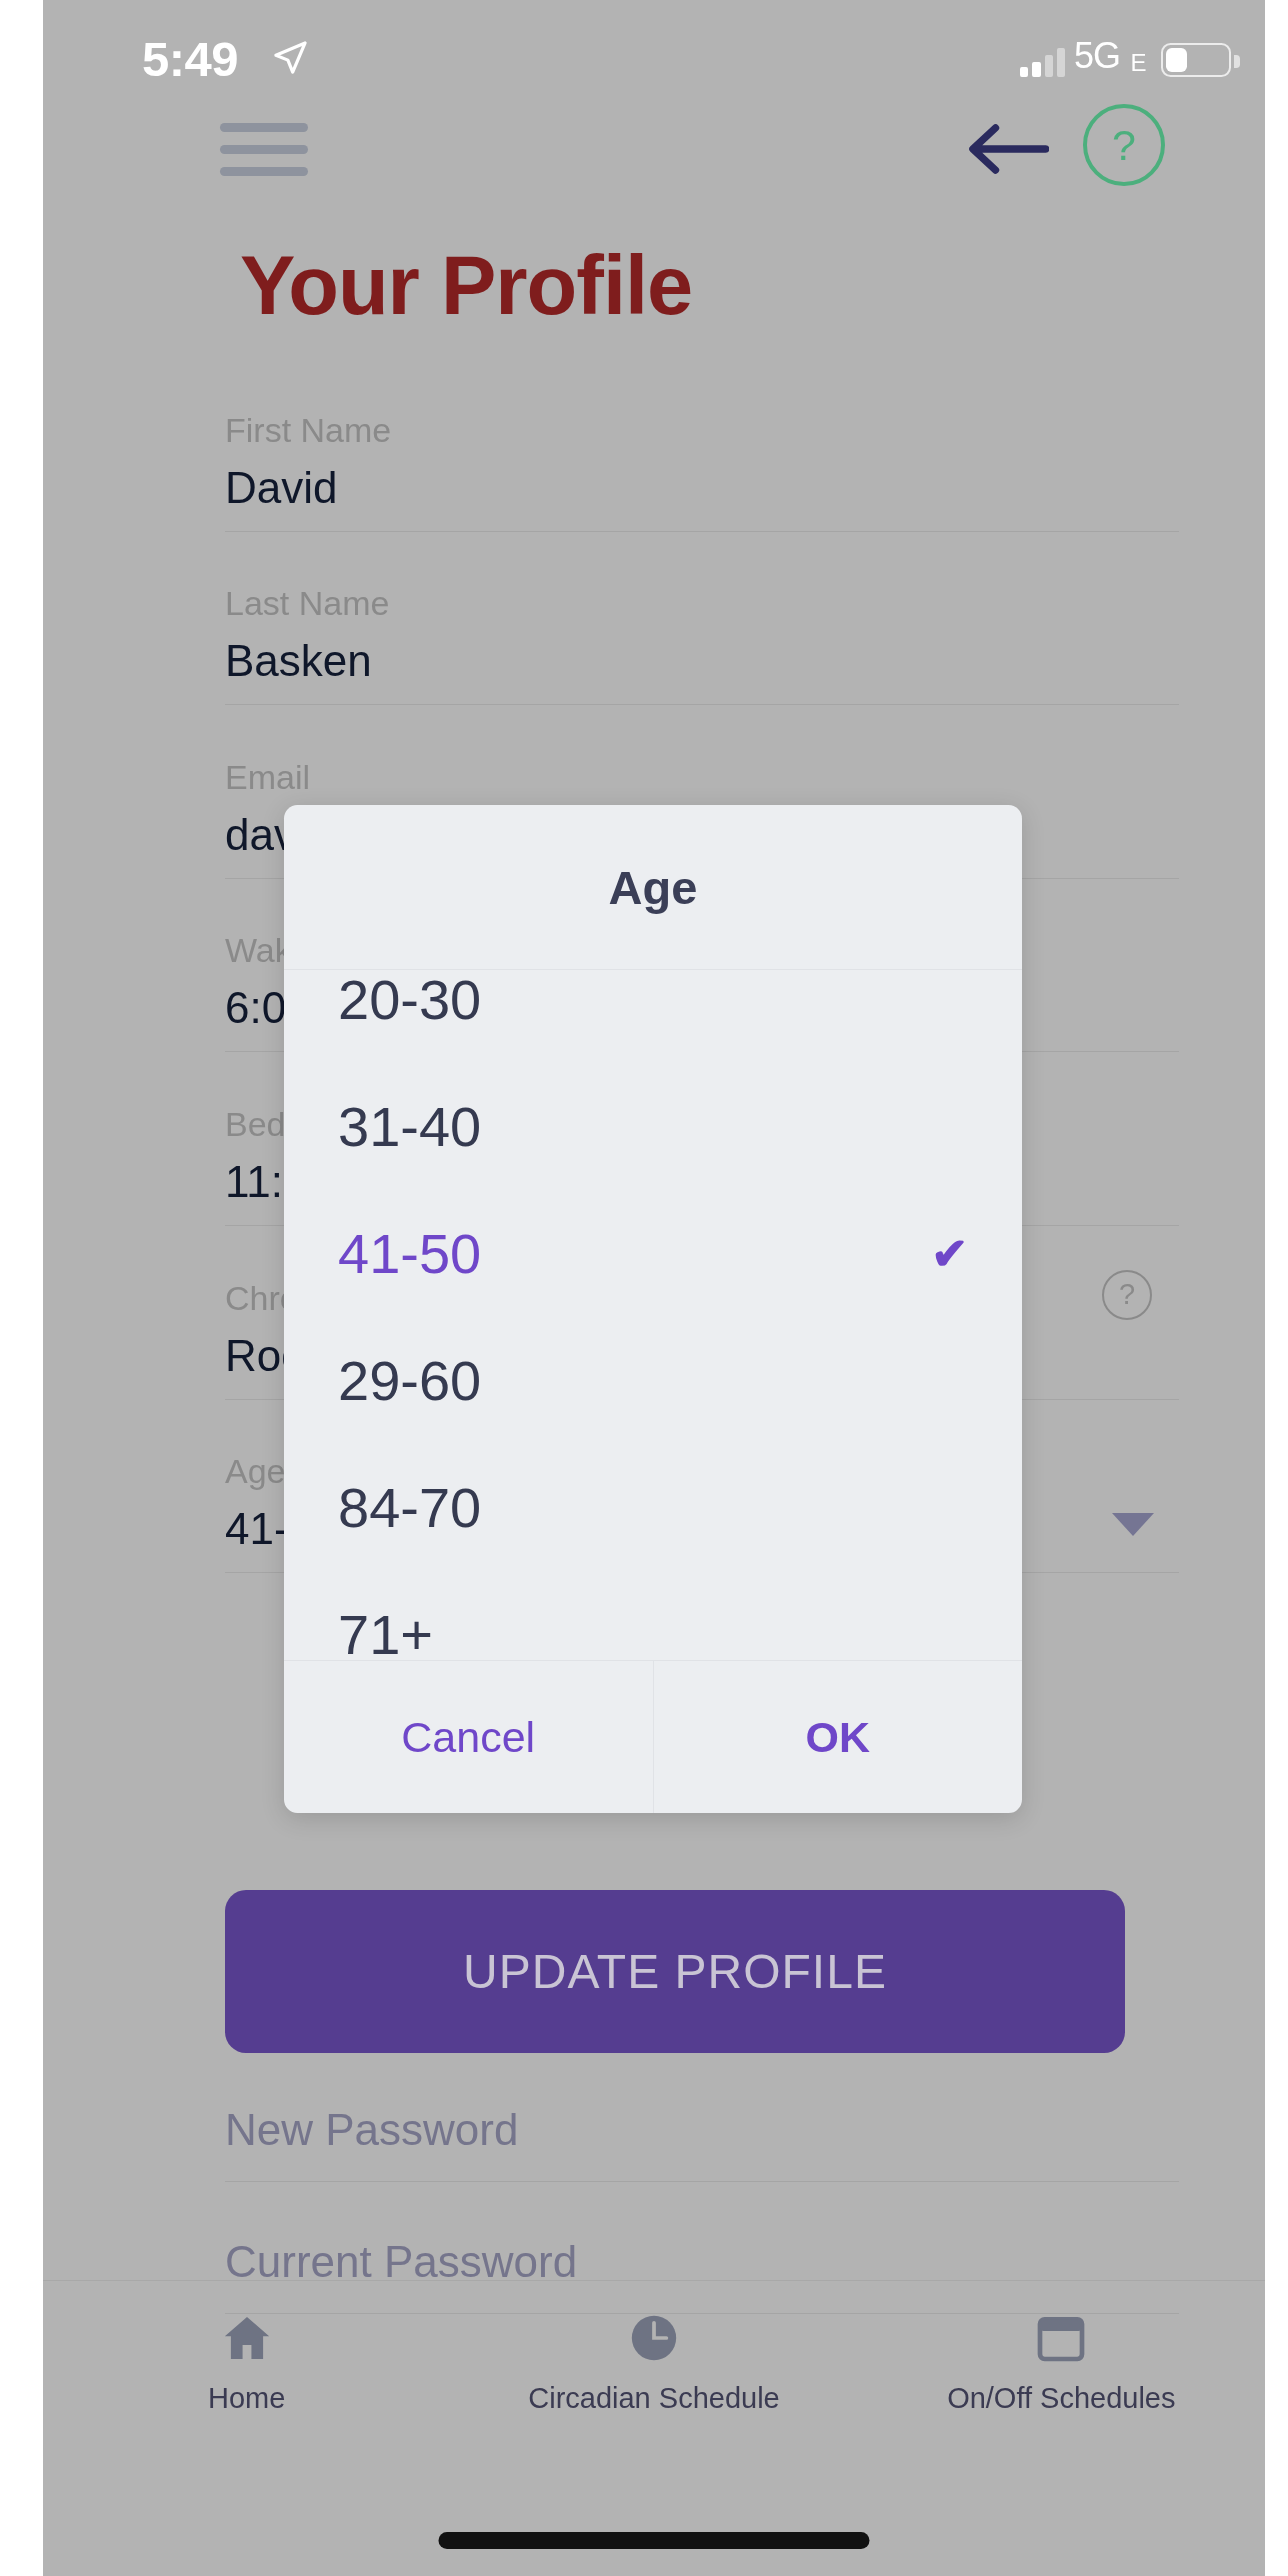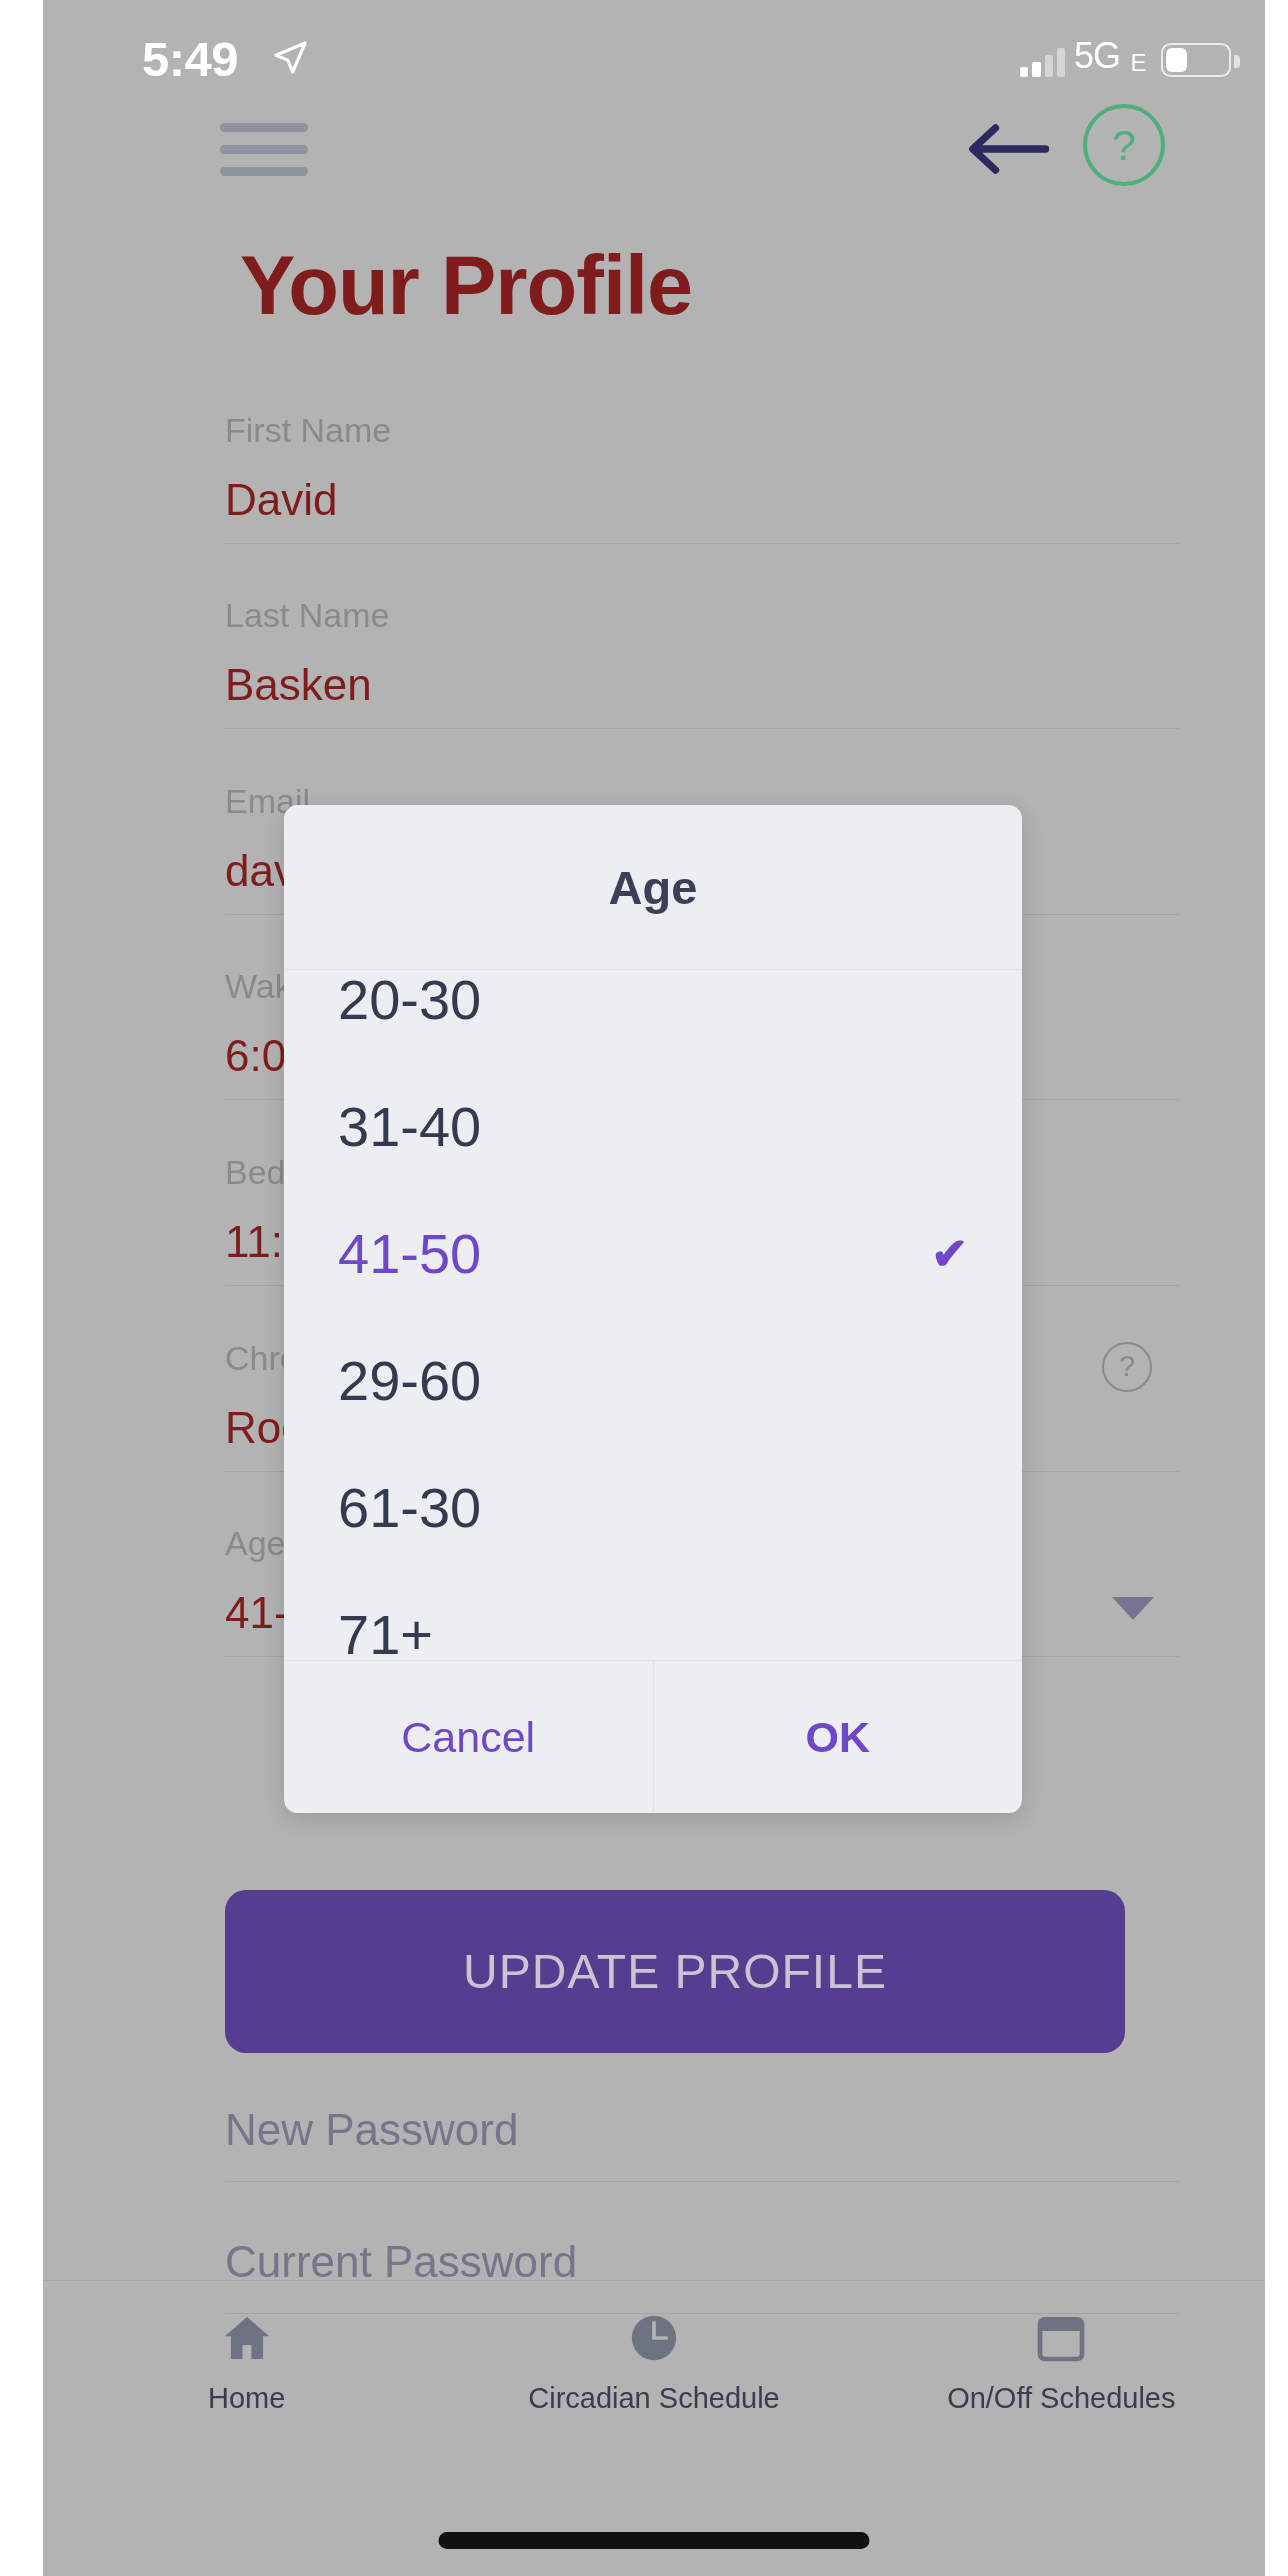--- a/index.html
+++ b/index.html
@@ -69,21 +69,21 @@
 
   #page-title {
     position:absolute; left:161px; top:238px;
     font-size:83px; font-weight:bold; color:#7f1d1d; letter-spacing:-1px;margin-left:36px;
   }
 
   
   #form { position:absolute; left:182px; top:403px; width:954px; }
   .field { position:relative; border-bottom:1.9px solid #a5a5a5; padding-bottom:21px; margin-bottom:0; }
   .field-label { font-size:34px; color:#8a8a8a; line-height:1; padding-top:9.6px; }
-  .field-value { font-size:44px; color:#7f1d1d; margin-top:31px; line-height:1; white-space:nowrap; }
+  .field-value { font-size:44px; color:#0f172a; margin-top:19px; line-height:1; white-space:nowrap; }
   .field-spacer { height:45px; }
   .field-help {
     position:absolute; right:27px; bottom:79px;
     width:50px; height:50px; border:2.9px solid #8a8a8a; border-radius:50%;
     display:flex; align-items:center; justify-content:center;
   }
   .field-help span { font-size:29px; color:#8a8a8a; line-height:1; }
   .field-caret {
     position:absolute; right:25px; bottom:36px;
     width:0; height:0; border-left:21px solid transparent; border-right:21px solid transparent;
@@ -306,21 +306,21 @@
         <div class="option-row selected">
           <span class="option-label">41-50</span>
           <span class="option-check">✔</span>
         </div>
 
         <div class="option-row">
           <span class="option-label">29-60</span>
         </div>
 
         <div class="option-row">
-          <span class="option-label">61-30</span>
+          <span class="option-label">84-70</span>
         </div>
 
         <div class="option-row">
           <span class="option-label">71+</span>
         </div>
 
       </div>
     </div>
 
     <div id="dialog-actions">

